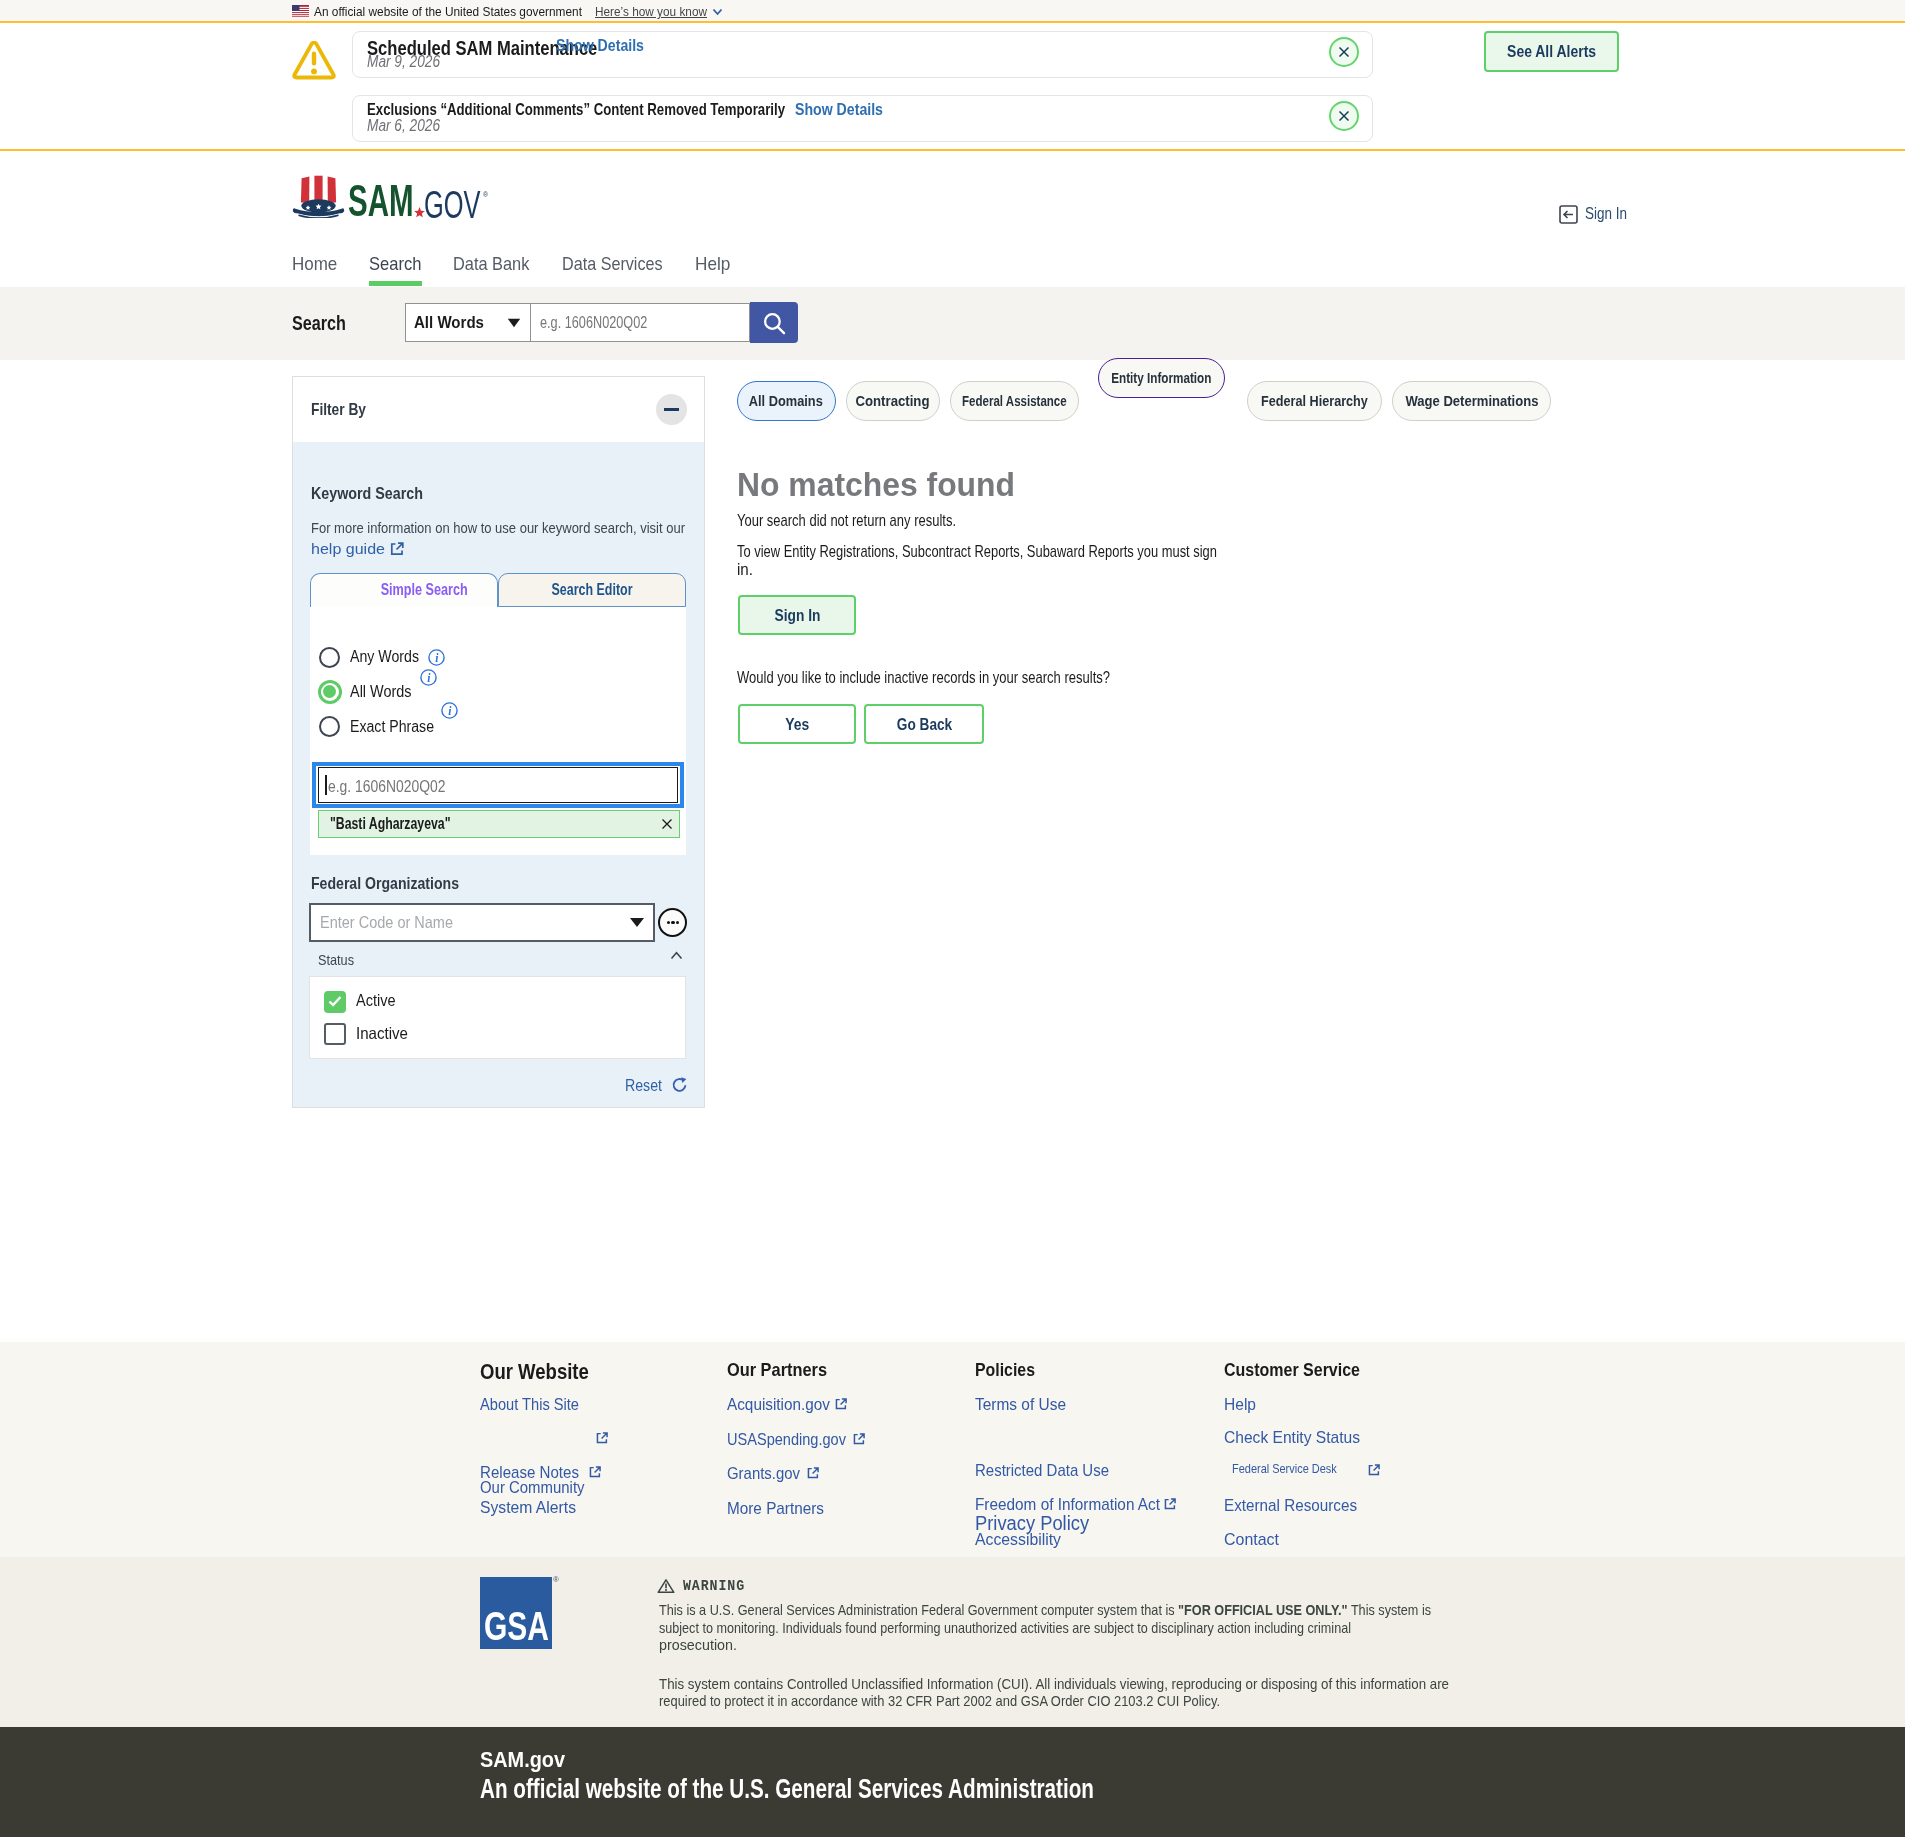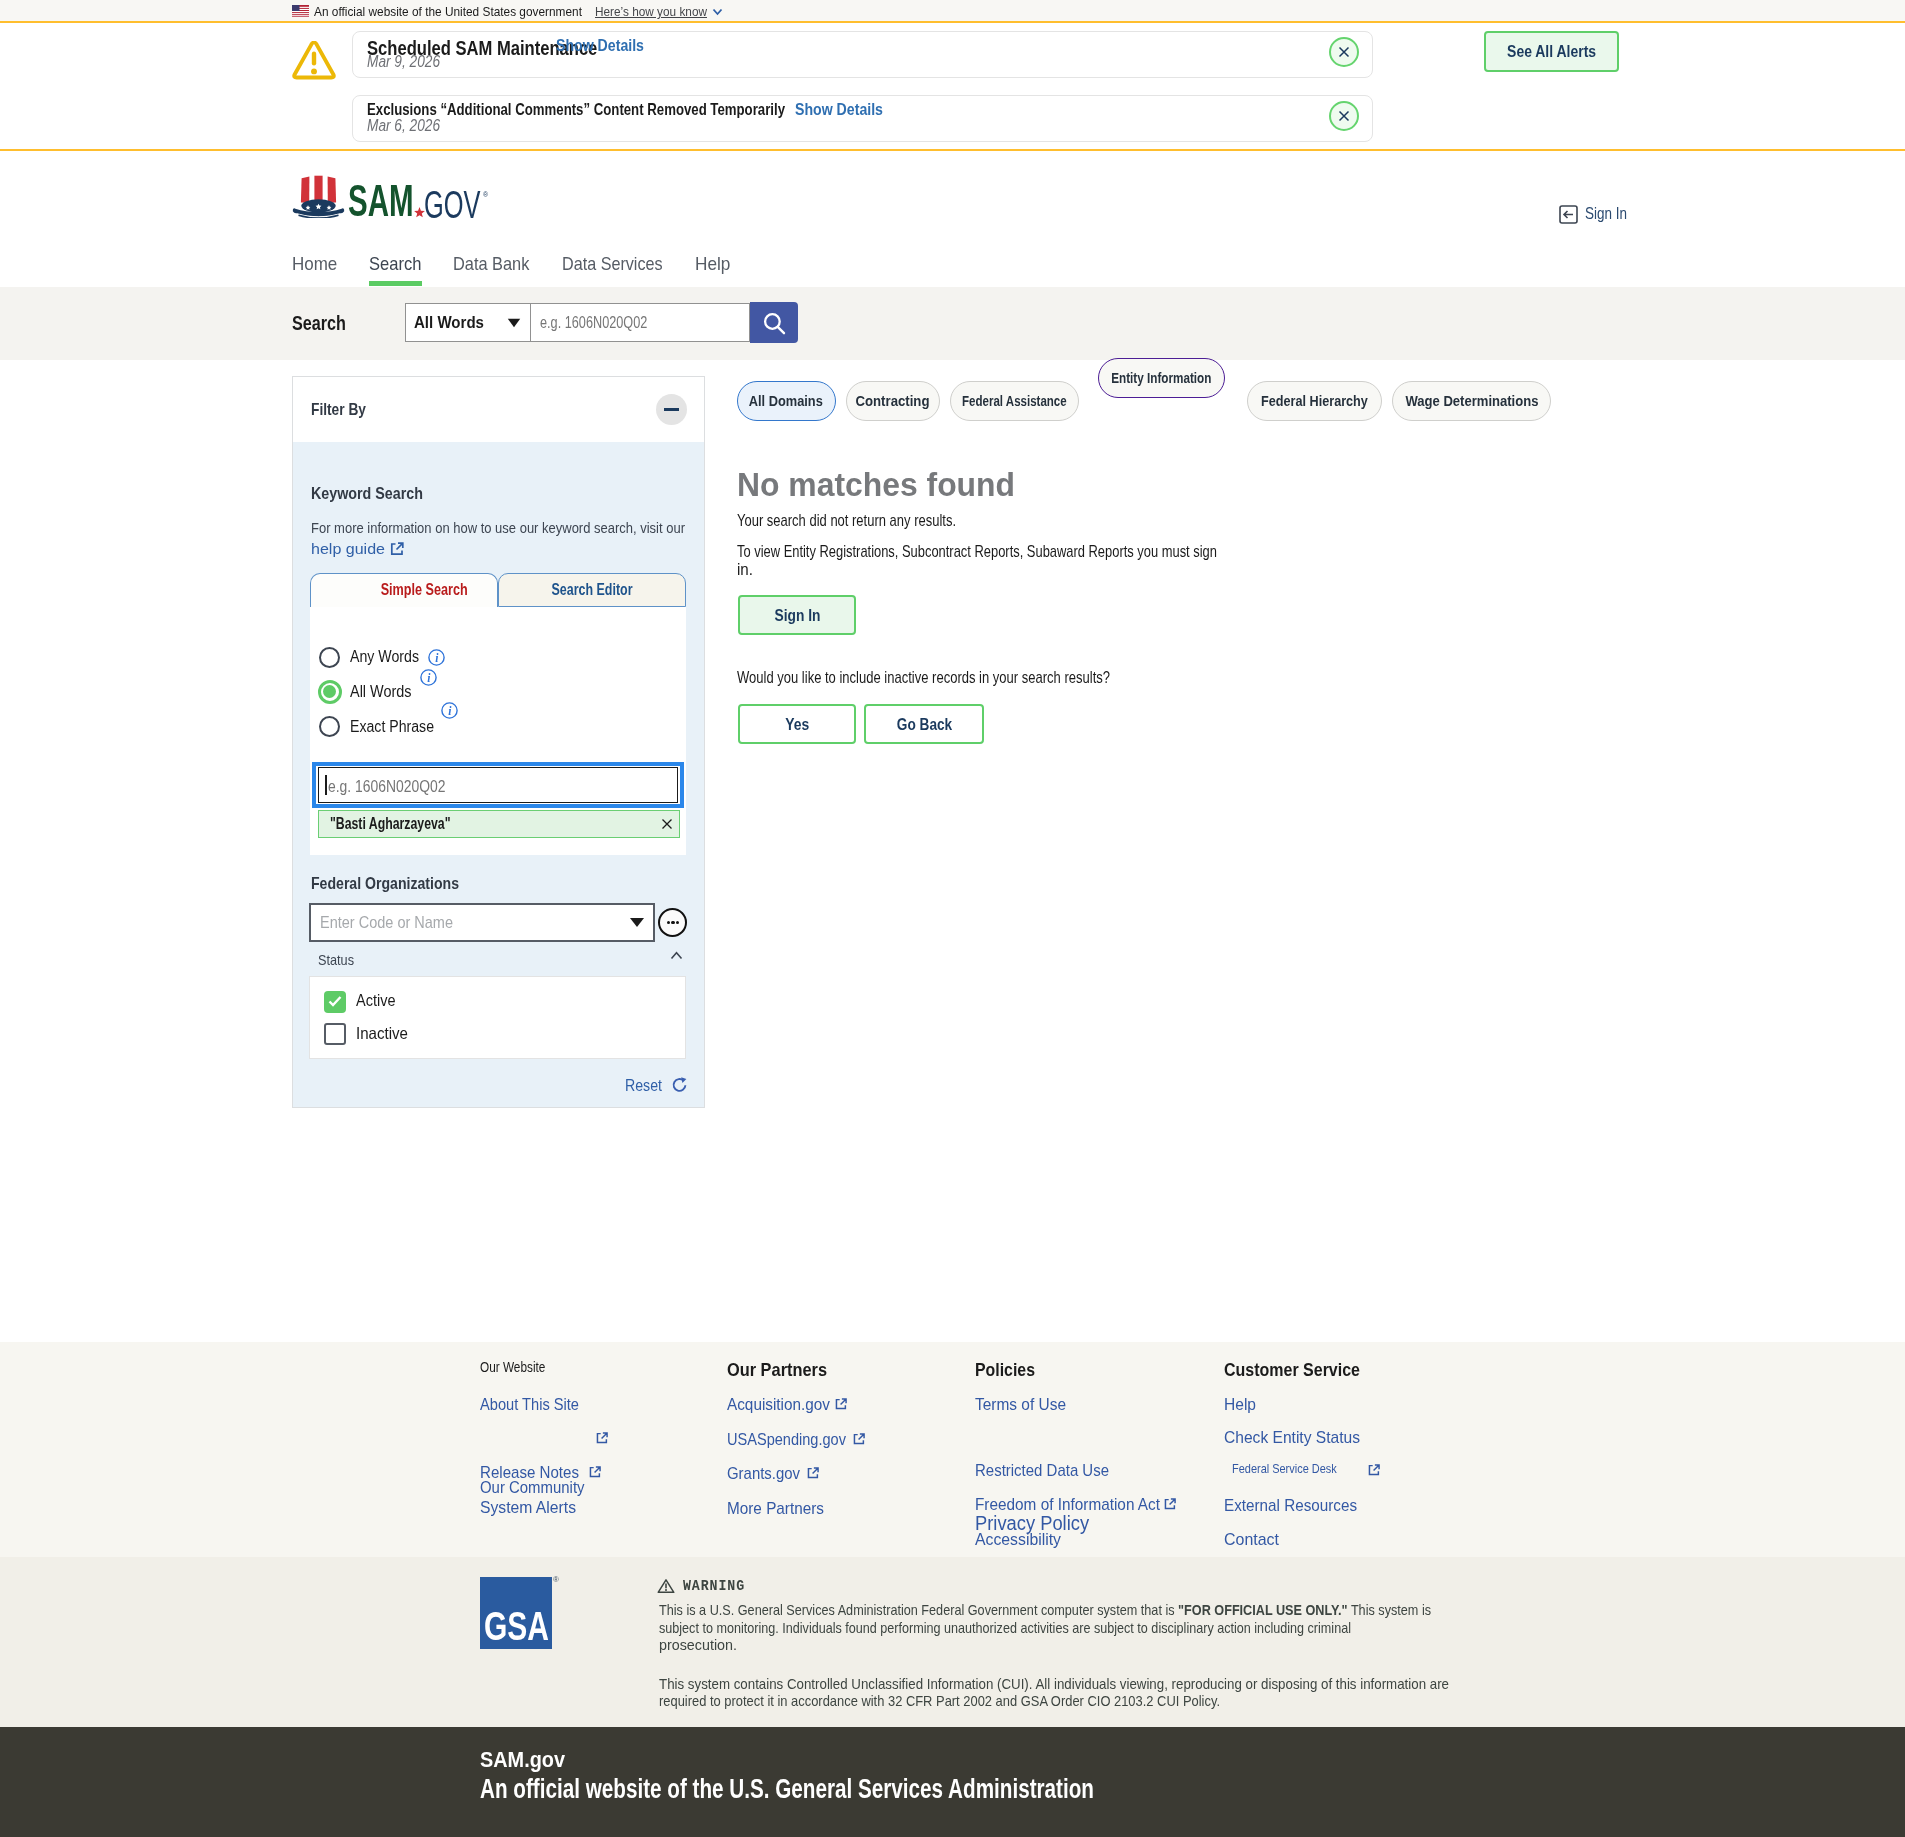--- a/index.html
+++ b/index.html
@@ -117,21 +117,21 @@
 
 <div class="abs t" style="left:311px;top:484px;font-size:16.5px;font-weight:bold;color:#323a45;"><span id="ks" style="transform:scaleX(0.8661);">Keyword Search</span></div>
 <div class="abs t" style="left:311px;top:519px;font-size:15.5px;color:#3d4551;"><span id="p1" style="transform:scaleX(0.8381);">For more information on how to use our keyword search, visit our</span></div>
 <div class="abs t" style="left:311px;top:540px;font-size:15.5px;color:#2f5fa7;"><span id="p2" style="transform:scaleX(1.0343);">help guide</span></div>
 <svg class="abs" style="left:389px;top:541px;" width="16" height="16" viewBox="0 0 16 16">
   <path d="M6.5 3 H2.8 V13.2 H13 V9.5" fill="none" stroke="#2f5fa7" stroke-width="1.7"></path>
   <path d="M9 2.2 H13.8 V7 M13.8 2.2 L7.5 8.5" fill="none" stroke="#2f5fa7" stroke-width="1.7"></path>
 </svg>
 
 <div class="abs" style="left:310px;top:573px;width:188px;height:34px;background:#fdfdfb;border:1px solid #5e92c8;border-bottom:none;border-radius:10px 10px 0 0;"></div>
-<div class="abs ctr" style="left:310px;top:573px;width:228px;height:34px;font-size:16px;font-weight:bold;color:#b91c1c;">
+<div class="abs ctr" style="left:310px;top:573px;width:228px;height:34px;font-size:16px;font-weight:bold;color:#8b5cf6;">
       <span id="tb1" style="transform:scaleX(0.7889);">Simple Search</span>
     </div>
 <div class="abs ctr" style="left:498px;top:573px;width:188px;height:34px;background:#f6f4ec;border:1px solid #5e92c8;border-radius:10px 10px 0 0;font-size:16px;font-weight:bold;color:#1e538c;">
       <span id="tb2" style="transform:scaleX(0.7786);">Search Editor</span>
     </div>
 
 <div class="abs" style="left:310px;top:607px;width:376px;height:248px;background:#fff;"></div>
 
 <div class="abs" style="left:319px;top:647px;width:21px;height:21px;border-radius:50%;border:2.5px solid #3d4551;background:#fff;"></div>
 <div class="abs t" style="left:350px;top:648px;font-size:16px;color:#1b1b1b;"><span id="r1" style="transform:scaleX(0.8851);">Any Words</span></div>
@@ -223,21 +223,21 @@
     </div>
 <div class="abs t" style="left:737px;top:667.5px;font-size:17px;color:#1b1b1b;"><span id="m4" style="transform:scaleX(0.7655);">Would you like to include inactive records in your search results?</span></div>
 <div class="abs ctr" style="left:738px;top:704px;width:118px;height:40px;background:#fff;border:2px solid #5fcf69;border-radius:4px;font-size:16.5px;font-weight:bold;color:#1b3a5e;">
       <span id="b2" style="transform:scaleX(0.8435);">Yes</span>
     </div>
 <div class="abs ctr" style="left:864px;top:704px;width:120px;height:40px;background:#fff;border:2px solid #5fcf69;border-radius:4px;font-size:16.5px;font-weight:bold;color:#1b3a5e;">
       <span id="b3" style="transform:scaleX(0.8274);">Go Back</span>
     </div>
 
 <div class="abs" style="left:0;top:1342px;width:1905px;height:215px;background:#f7f6f1;"></div>
-<div class="abs t" style="left:480px;top:1359px;font-size:14px;font-weight:normal;color:#1b1b1b;"><span id="f1h" style="transform:scaleX(0.8426);">Our Website</span></div>
+<div class="abs t" style="left:480px;top:1359px;font-size:22px;font-weight:bold;color:#1b1b1b;"><span id="f1h" style="transform:scaleX(0.8426);">Our Website</span></div>
 <div class="abs t" style="left:480px;top:1395px;font-size:17px;color:#3358a4;"><span id="f11" style="transform:scaleX(0.861);">About This Site</span></div>
 <div class="abs t" style="left:480px;top:1478px;font-size:17px;color:#3358a4;"><span id="f12" style="transform:scaleX(0.8779);">Our Community  </span></div>
 <svg class="abs" style="left:595px;top:1431px;" width="14" height="14" viewBox="0 0 16 16">
       <path d="M6.5 3 H2.8 V13.2 H13 V9.5" fill="none" stroke="#3358a4" stroke-width="1.7"></path>
       <path d="M9 2.2 H13.8 V7 M13.8 2.2 L7.5 8.5" fill="none" stroke="#3358a4" stroke-width="1.7"></path>
     </svg>
 <div class="abs t" style="left:480px;top:1463px;font-size:17px;color:#3358a4;"><span id="f13" style="transform:scaleX(0.8878);">Release Notes</span></div>
 <svg class="abs" style="left:588px;top:1465px;" width="14" height="14" viewBox="0 0 16 16">
       <path d="M6.5 3 H2.8 V13.2 H13 V9.5" fill="none" stroke="#3358a4" stroke-width="1.7"></path>
       <path d="M9 2.2 H13.8 V7 M13.8 2.2 L7.5 8.5" fill="none" stroke="#3358a4" stroke-width="1.7"></path>

